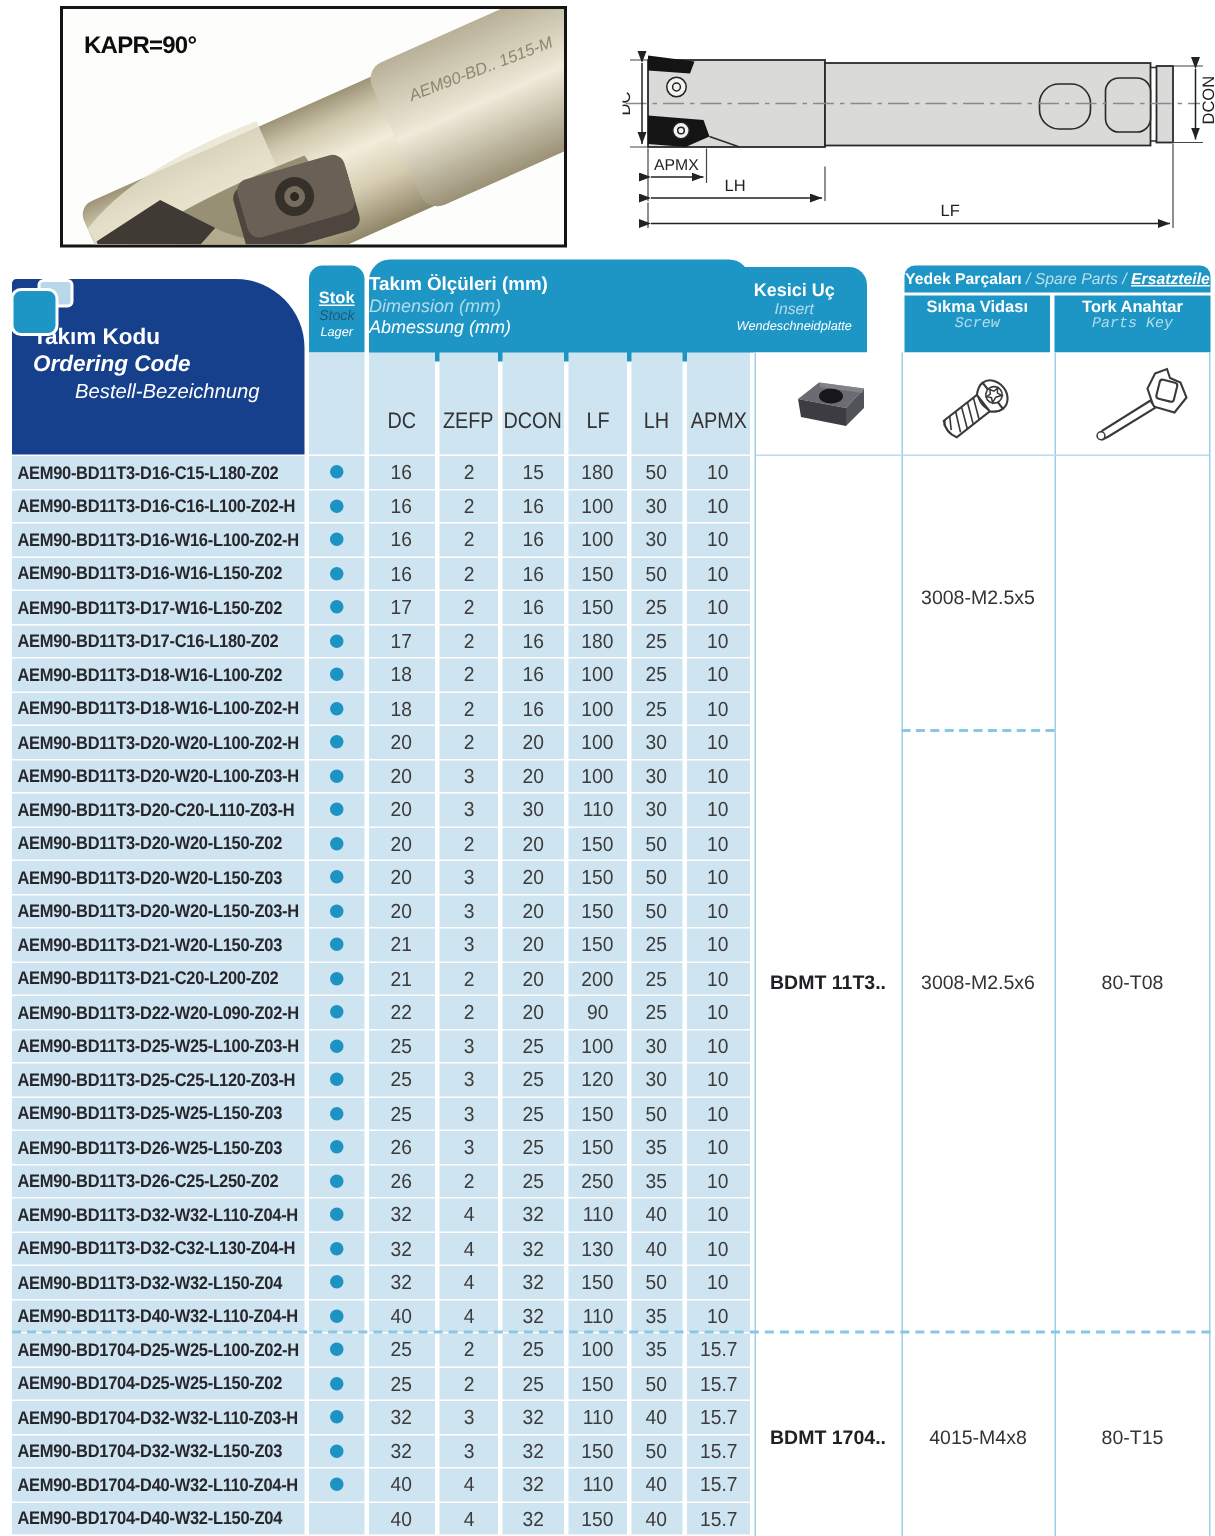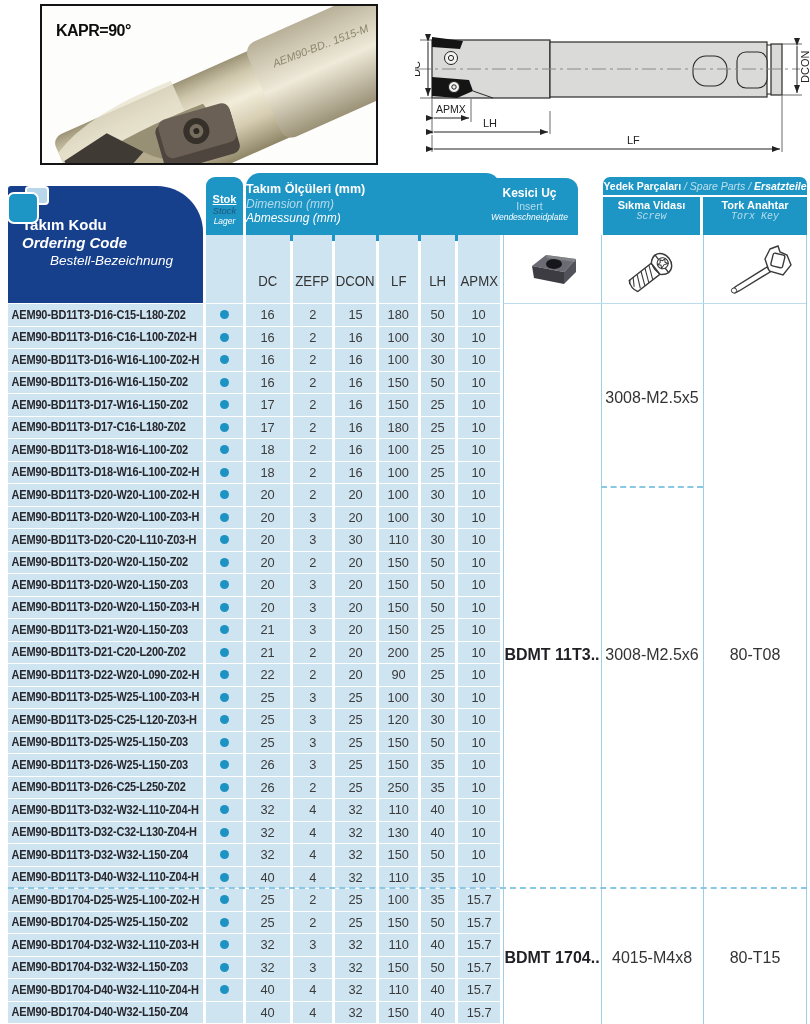--- a/index.html
+++ b/index.html
@@ -25,27 +25,27 @@
   .stok-box .l2{font-style:italic;font-size:9.5px;line-height:11px;color:#20597c;}
   .stok-box .l3{font-style:italic;font-size:8.5px;line-height:10px;}
 
   .dim-band{position:absolute;left:246px;top:173px;width:254px;height:68px;border-radius:14px 14px 0 0;text-align:left;box-sizing:border-box;padding:9px 8px 0 0;}
   .dim-band .l1{font-weight:bold;font-size:12.5px;line-height:15px;}
   .dim-band .l2{font-style:italic;font-size:12px;line-height:14px;color:rgba(255,255,255,.66);}
   .dim-band .l3{font-style:italic;font-size:12px;line-height:14px;}
 
   .insert-box{position:absolute;left:481px;top:178px;width:97px;height:57px;border-radius:12px 12px 0 0;text-align:center;box-sizing:border-box;padding-top:8px;}
   .insert-box .l1{font-weight:bold;font-size:12px;line-height:14px;}
-  .insert-box .l2{font-size:10.5px;line-height:12px;color:rgba(255,255,255,.66);}
+  .insert-box .l2{font-style:italic;font-size:10.5px;line-height:12px;color:rgba(255,255,255,.66);}
   .insert-box .l3{font-style:italic;font-size:8.5px;line-height:11px;}
 
   .spare-strip{position:absolute;left:603px;top:177px;width:204px;height:18px;border-radius:7px 7px 0 0;text-align:center;font-size:10.5px;line-height:18px;}
   .spare-strip .b{font-weight:bold;}
   .spare-strip .i{font-style:italic;color:rgba(255,255,255,.7);}
-  .spare-strip .bi{font-style:italic;font-weight:bold;}
+  .spare-strip .bi{font-style:italic;font-weight:bold;text-decoration:underline;}
 
   .screw-box{position:absolute;left:603px;top:197px;width:97px;height:38px;text-align:center;box-sizing:border-box;padding-top:2px;}
   .torx-box{position:absolute;left:703px;top:197px;width:104px;height:38px;text-align:center;box-sizing:border-box;padding-top:2px;}
   .screw-box .l1,.torx-box .l1{font-weight:bold;font-size:11px;line-height:12px;}
   .screw-box .l2,.torx-box .l2{font-style:italic;font-size:10px;line-height:11px;color:rgba(255,255,255,.66);font-family:Liberation Mono, monospace;}
   .screw-box .l3,.torx-box .l3{font-style:italic;font-size:10px;line-height:11px;margin-top:18px;}
 
   
   #tgrid{position:absolute;left:8px;top:235px;display:grid;
     grid-template-columns:195px 37px 44px 39px 41px 39px 34px 42px;
@@ -58,21 +58,21 @@
   .cell.code span{display:inline-block;transform:scaleX(.9);transform-origin:left center;
     font-weight:bold;font-size:12.2px;color:#26262c;padding-left:4px;white-space:nowrap;letter-spacing:-0.2px;}
   .cell.num span{display:inline-block;transform:scaleX(.95);font-size:13.5px;color:#3b3b3b;}
   .dot{width:9px;height:9px;border-radius:50%;background:#1d93c4;}
 
   
   #rpanel{position:absolute;left:503px;top:235px;width:304px;height:789px;background:#fff;
     border-left:1px solid #9fcfe7;border-right:1px solid #9fcfe7;box-sizing:border-box;}
   .vline{position:absolute;top:0;bottom:0;width:1px;background:#9fcfe7;}
   .hline68{position:absolute;left:0;right:0;top:68px;height:1px;background:#bcdcee;}
-  .glabel{position:absolute;transform:translate(-50%,-50%);font-size:16px;color:#333;white-space:nowrap;}
+  .glabel{position:absolute;transform:translate(-50%,-50%);font-size:13px;color:#333;white-space:nowrap;}
   .glabel.bold{font-weight:bold;color:#1f1f24;}
   .screw-dash{position:absolute;left:97px;width:102px;top:251px;border-top:2px dashed #8ac7e2;}
   .group-dash{position:absolute;left:8px;top:887px;width:799px;border-top:2px dashed #8ac7e2;z-index:6;}
   .icon-slot{position:absolute;top:4px;height:62px;display:flex;align-items:center;justify-content:center;}
 </style>
 </head>
 <body>
 
 <div id="page">
 
@@ -200,21 +200,21 @@
   </div>
 
   <div class="screw-box teal">
     <div class="l1">Sıkma Vidası</div>
     <div class="l2">Screw</div>
     <div class="l3">Schraube</div>
   </div>
 
   <div class="torx-box teal">
     <div class="l1">Tork Anahtar</div>
-    <div class="l2">Torx Key</div>
+    <div class="l2">Parts Key</div>
     <div class="l3">Torx-Schlüssel</div>
   </div>
 
   <div id="tgrid">
     <div class="cell blank"></div>
     <div class="cell"></div>
     <div class="cell hdr">
         <span>DC</span>
       </div>
     <div class="cell hdr">

